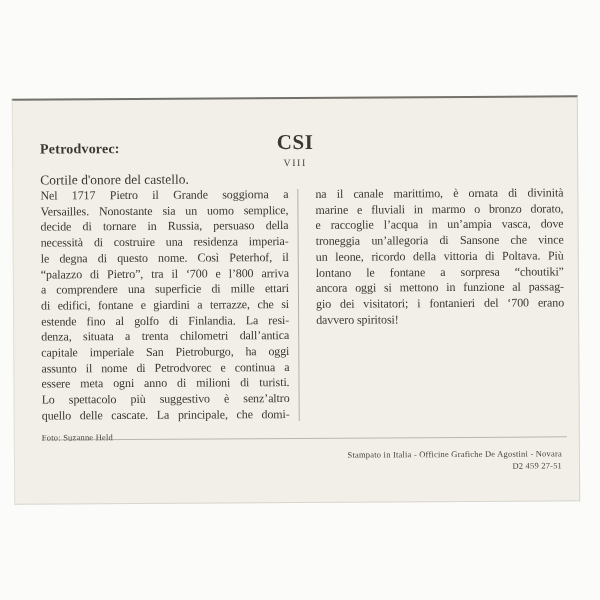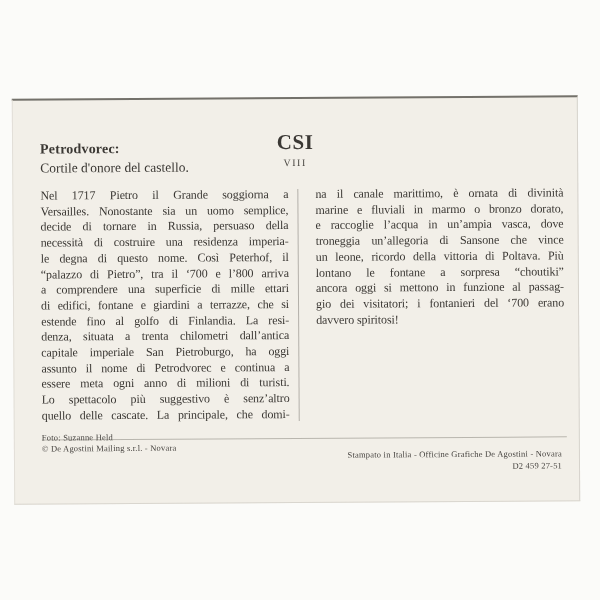--- a/index.html
+++ b/index.html
@@ -39,21 +39,21 @@
   }
   .title {
     font-weight: bold;
     font-size: 14px;
     line-height: 17px;
     letter-spacing: 0.2px;
   }
   .subtitle {
     font-size: 13.5px;
     line-height: 16px;
-    margin-top: 3px;
+    margin-top: 15px;
   }
   .header-center {
     position: absolute;
     left: 0;
     width: 100%;
     top: 32px;
     text-align: center;
   }
   .series {
     font-size: 21px;
@@ -166,21 +166,20 @@
           <div class="line">ancora oggi si mettono in funzione al passag-</div>
           <div class="line">gio dei visitatori; i fontanieri del ‘700 erano</div>
           <div class="line line-left">davvero spiritosi!</div>
         </div>
     </div>
 
     <div class="footer-rule"></div>
 
     <div class="footer-left">
         <div class="fline">Foto: Suzanne Held</div>
-        <div class="fline">© De Agostini Mailing s.r.l. - Novara</div>
       </div>
 
     <div class="footer-right">
         <div class="fline">Stampato in Italia - Officine Grafiche De Agostini - Novara</div>
         <div class="fline">D2 459 27-51</div>
       </div>
 
   </div>
 </div>
 

